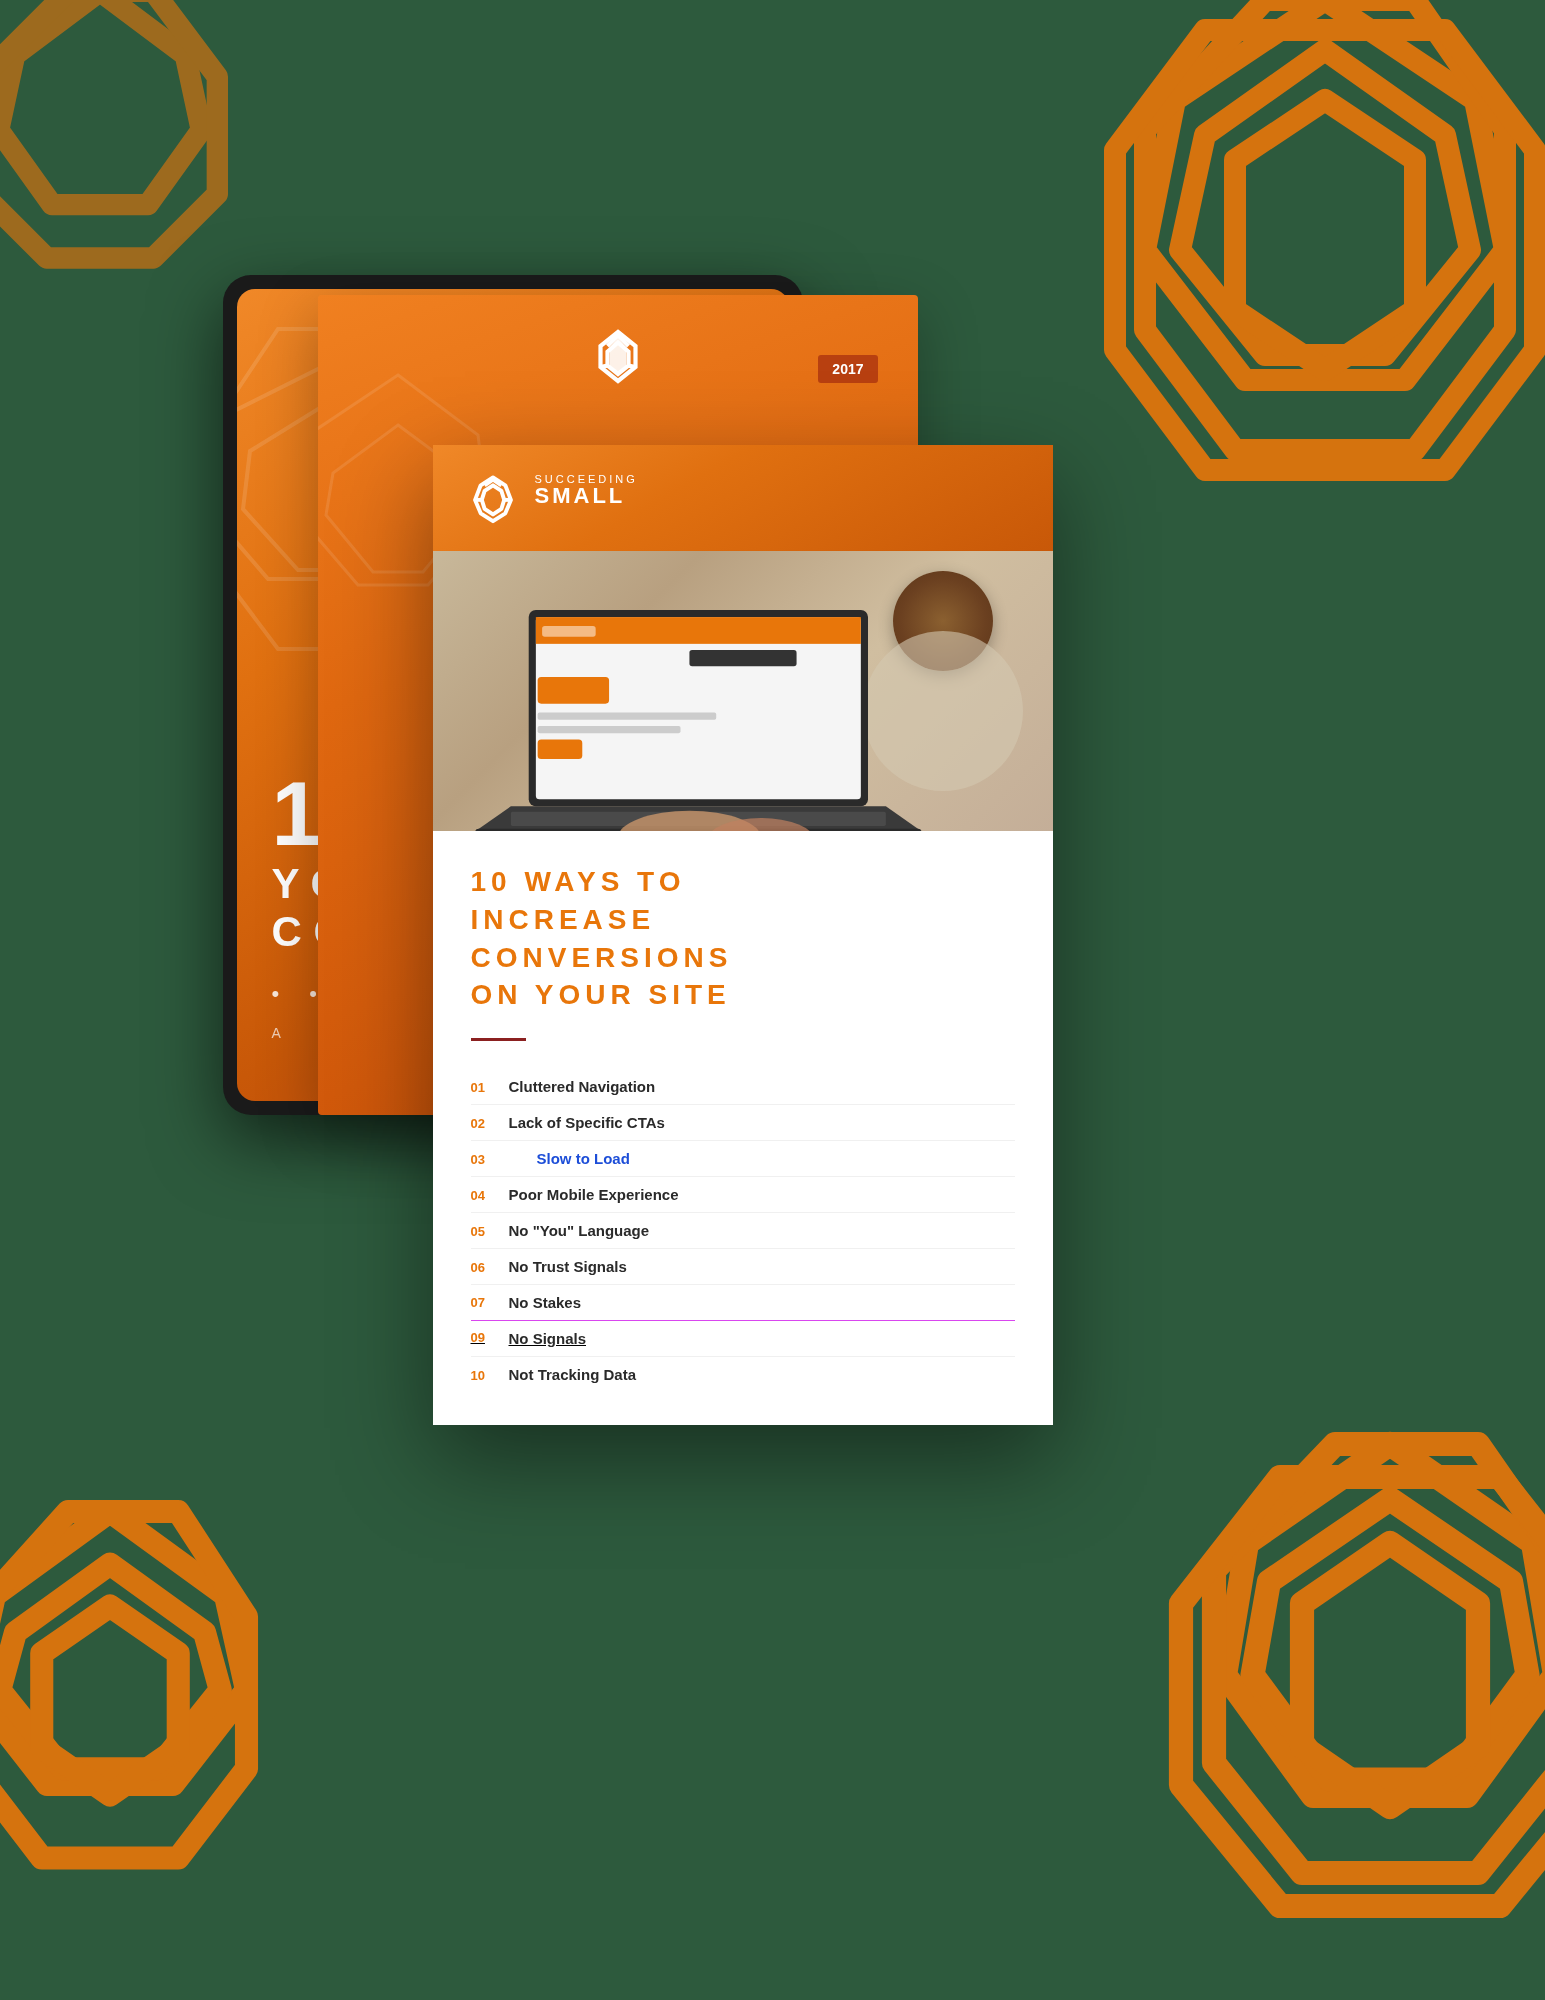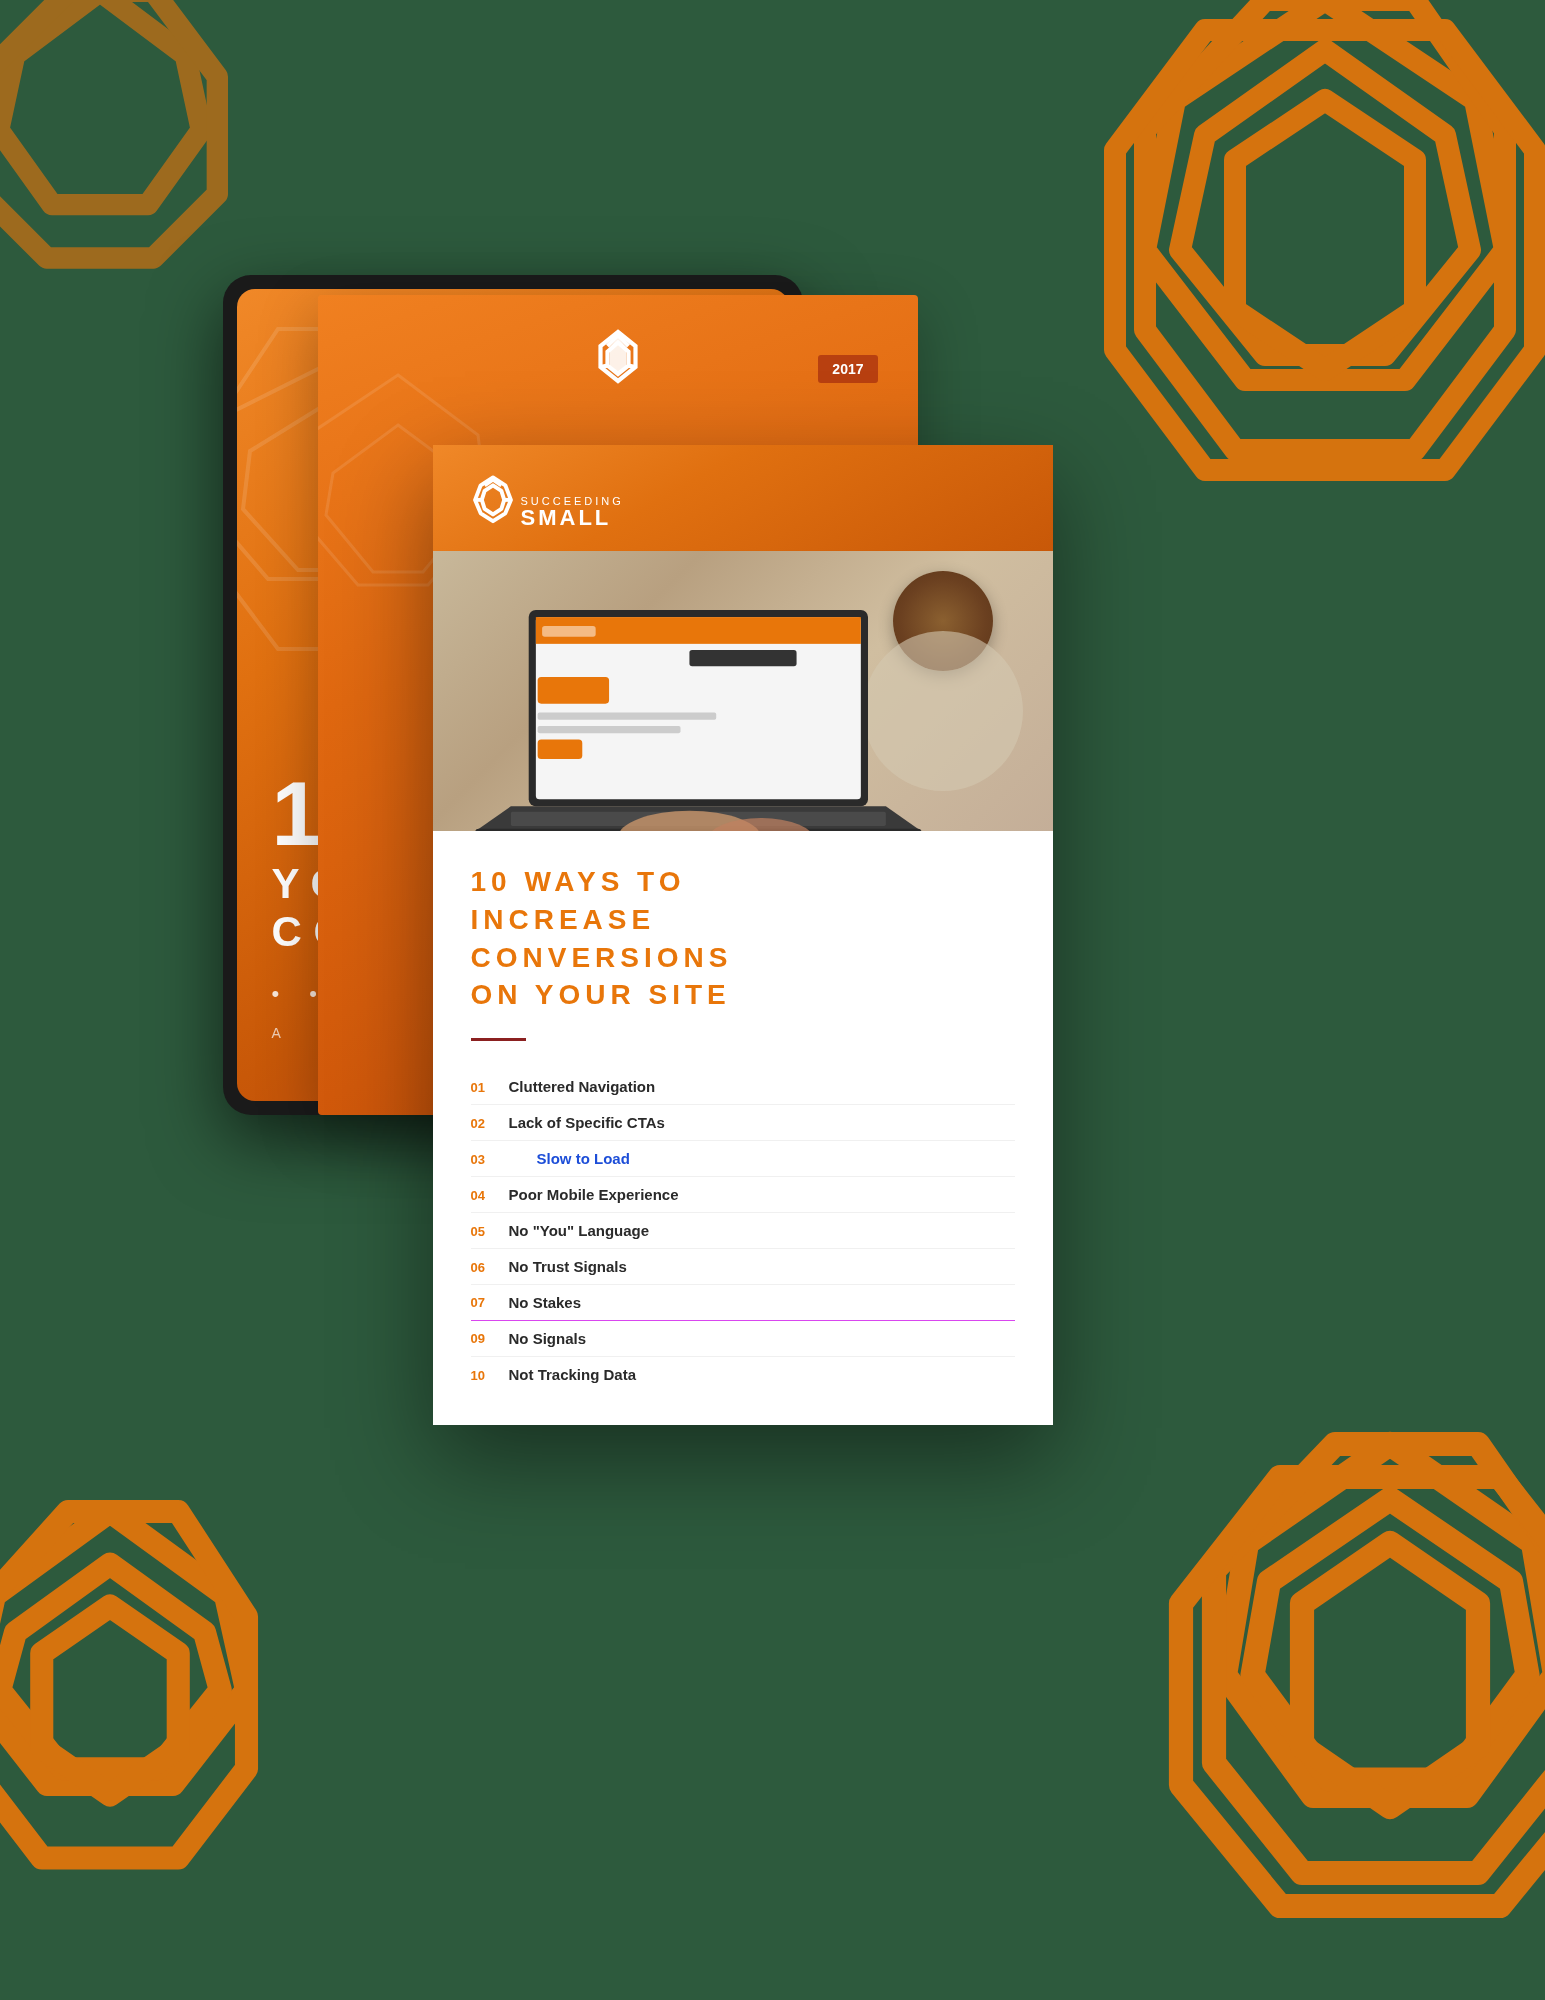--- a/index.html
+++ b/index.html
@@ -204,21 +204,21 @@
         <div style="font-size:22px; color:rgba(255,255,255,0.85); letter-spacing:12px; margin-top:25px;">• • • •</div>
         <div style="font-size:14px; color:rgba(255,255,255,0.7); margin-top:18px;">A</div>
       </div>
     </div>
   </div>
 
   <div style="position:absolute; left: 260px; top: 270px; width: 620px; height: 980px; background: white; box-shadow: 0 35px 90px rgba(0,0,0,0.45); z-index: 3; display: flex; flex-direction: column; overflow:hidden;">
 
     <div style="background: linear-gradient(150deg, #f08828 0%, #e07010 40%, #c85808 100%); padding: 28px 32px 22px; flex: 0 0 auto;">
 
-      <div style="display:flex; align-items:flex-end; ">
+      <div style="display:flex; align-items:flex-start; gap: 14px;">
         <svg width="56" height="56" viewBox="0 0 100 100" xmlns="http://www.w3.org/2000/svg">
           <g fill="none" stroke="white" stroke-width="7" stroke-linejoin="round">
             <path d="M50,8 L72,22 L82,48 L72,72 L50,86 L28,72 L18,48 L28,22 Z"></path>
             <path d="M50,22 L65,32 L70,48 L65,64 L50,74 L35,64 L30,48 L35,32 Z"></path>
             <path d="M35,22 L50,12 L65,22"></path>
             <line x1="30" y1="48" x2="18" y2="48"></line>
             <line x1="70" y1="48" x2="82" y2="48"></line>
           </g>
         </svg>
         <div>
@@ -288,21 +288,21 @@
           <span style="font-size:15px; font-weight:600; color:#2a2a2a; font-family:Arial, sans-serif;">No "You" Language</span>
         </li>
         <li style="display:flex; align-items:baseline; padding: 9px 0; border-bottom: 1px solid #f0f0f0;">
           <span style="font-size:13px; font-weight:700; color:#e8760a; min-width:38px; font-family:Arial, sans-serif;">06</span>
           <span style="font-size:15px; font-weight:600; color:#2a2a2a; font-family:Arial, sans-serif;">No Trust Signals</span>
         </li>
         <li style="display:flex; align-items:center; padding: 9px 0; border-bottom: 1px solid #d946ef;">
           <span style="font-size:13px; font-weight:700; color:#e8760a; min-width:38px; font-family:Arial, sans-serif;">07</span>
           <span style="font-size:15px; font-weight:600; color:#2a2a2a; font-family:Arial, sans-serif;">No Stakes</span>
         </li>
-        <li style="display:flex; align-items:center; padding: 9px 0; border-bottom: 1px solid #f0f0f0;">
+        <li style="display:flex; align-items:flex-start; padding: 9px 0; border-bottom: 1px solid #f0f0f0; text-decoration: underline;">
           <span style="font-size:13px; font-weight:700; color:#e8760a; min-width:38px; font-family:Arial, sans-serif;">09</span>
           <span style="font-size:15px; font-weight:600; color:#2a2a2a; font-family:Arial, sans-serif;">No Signals</span>
         </li>
         <li style="display:flex; align-items:baseline; padding: 9px 0;">
           <span style="font-size:13px; font-weight:700; color:#e8760a; min-width:38px; font-family:Arial, sans-serif;">10</span>
           <span style="font-size:15px; font-weight:600; color:#2a2a2a; font-family:Arial, sans-serif;">Not Tracking Data</span>
         </li>
       </ul>
     </div>
   </div>

